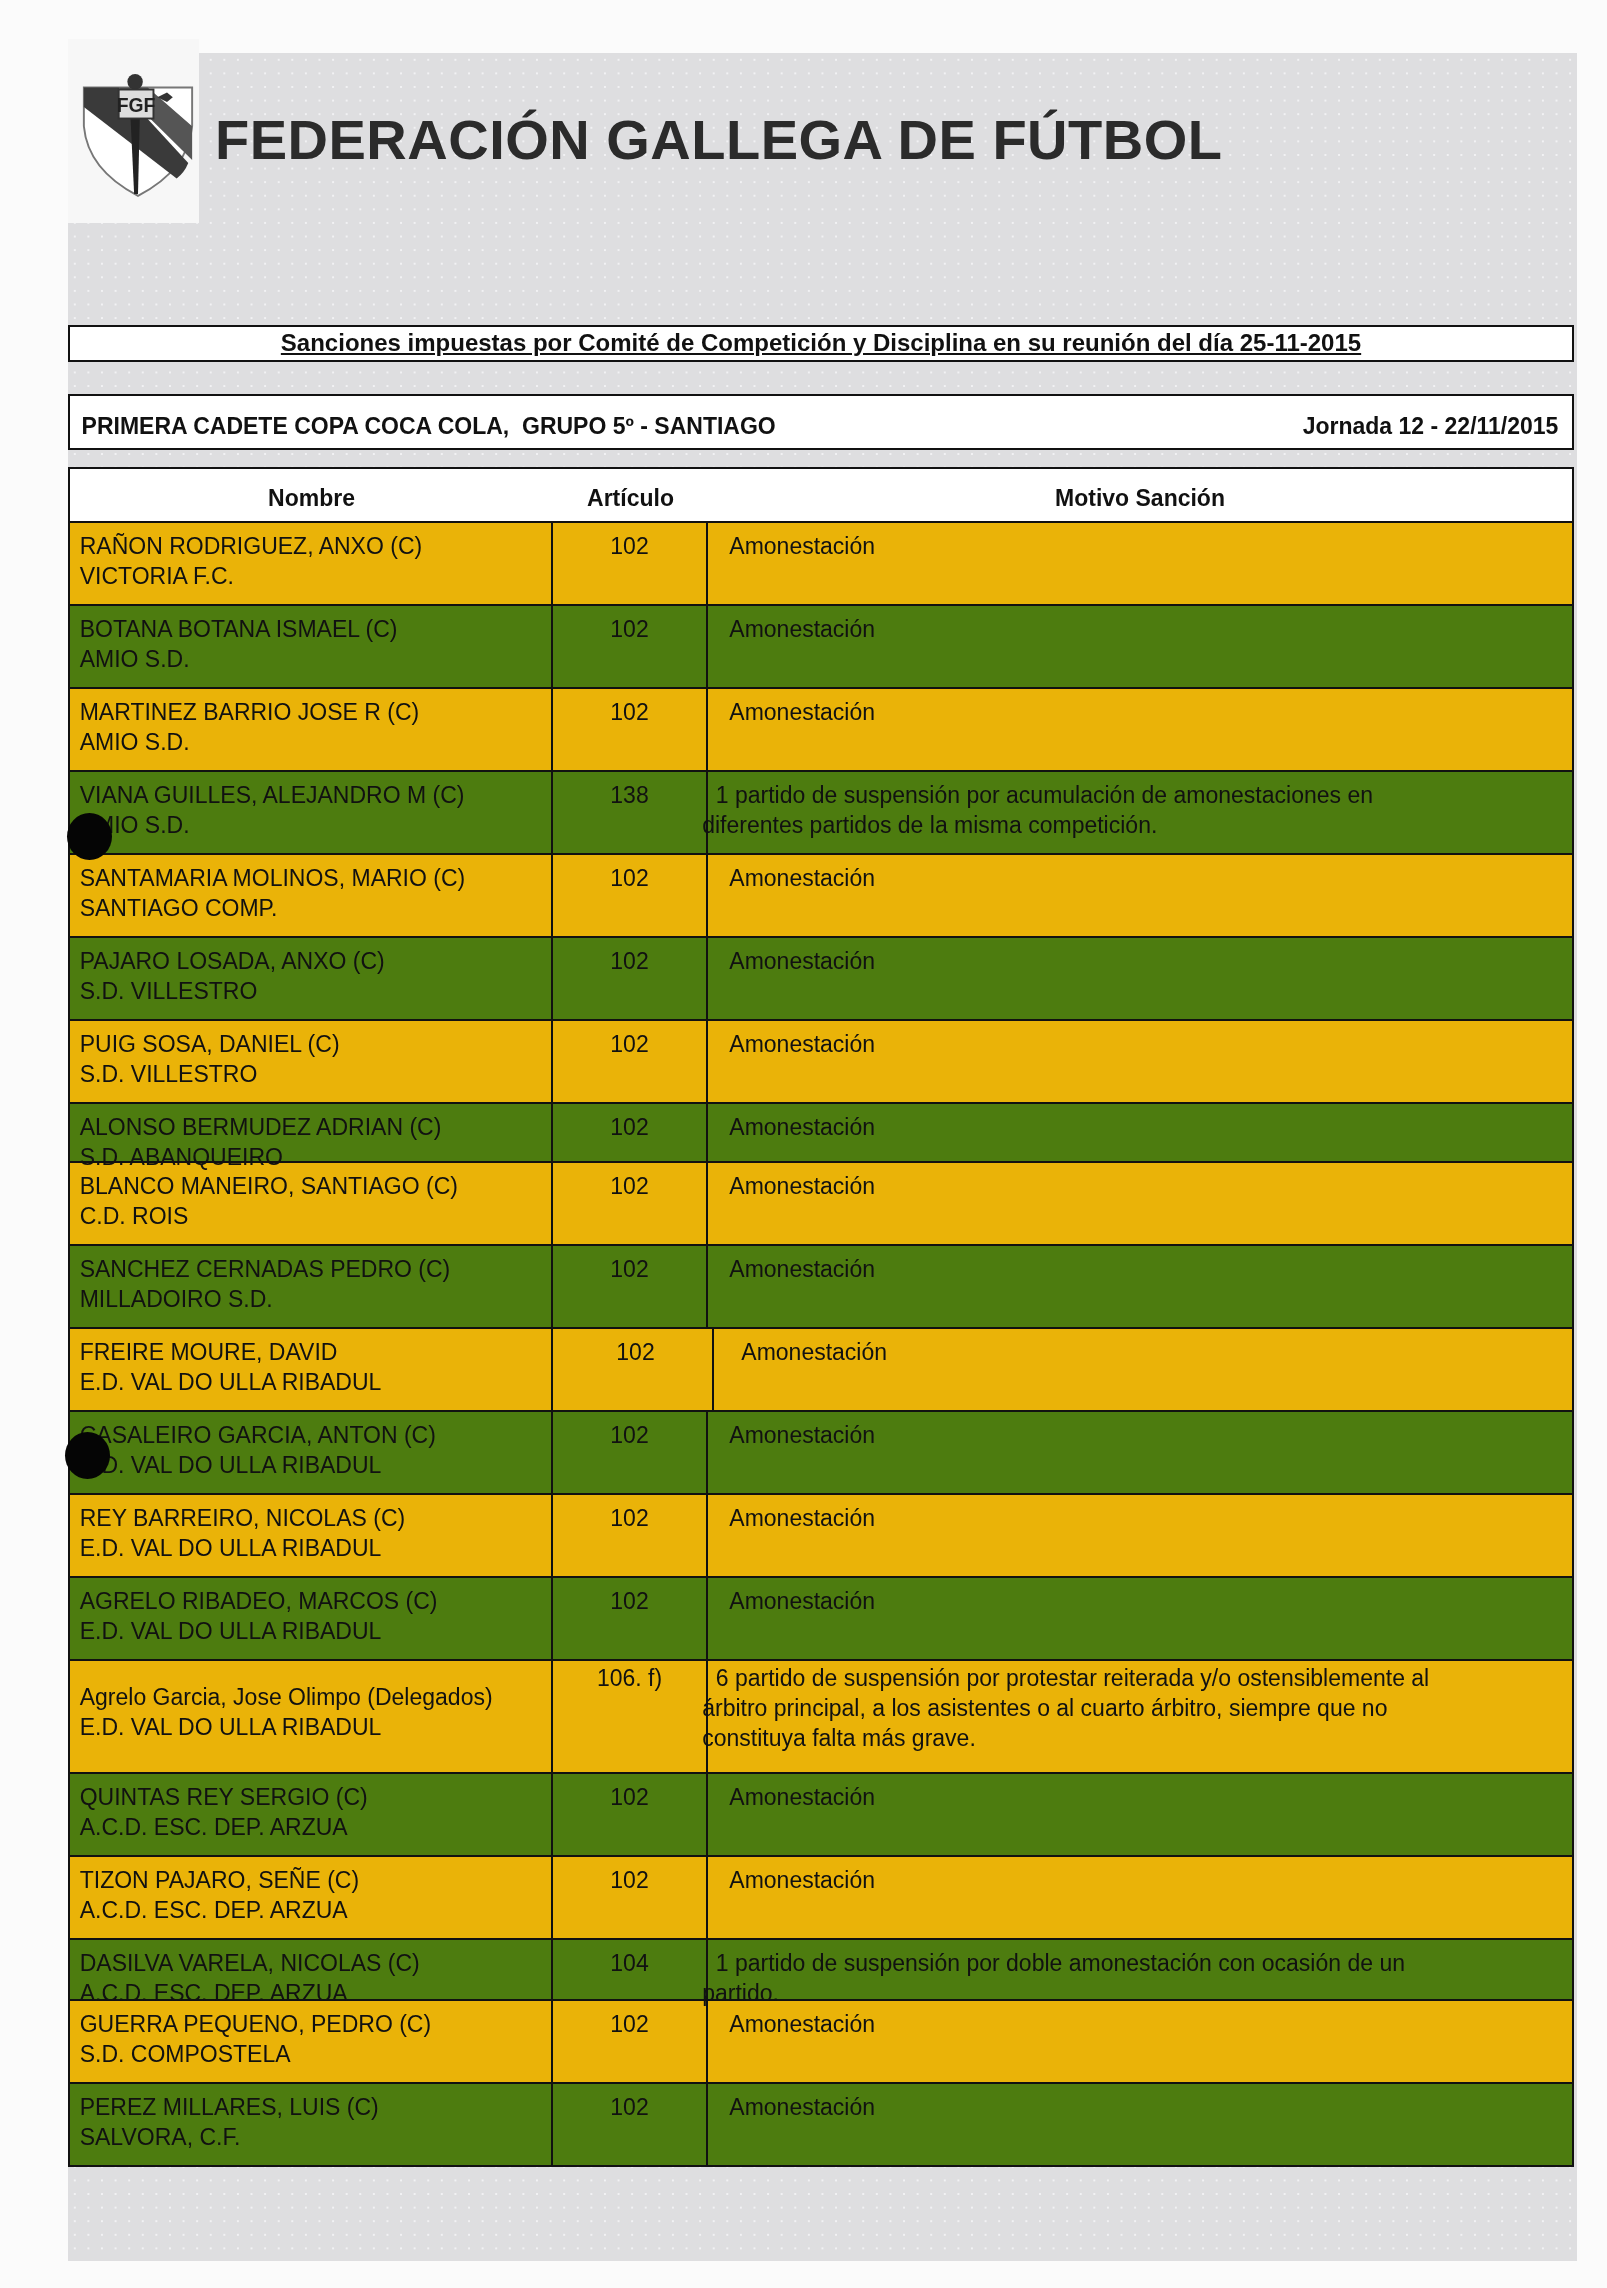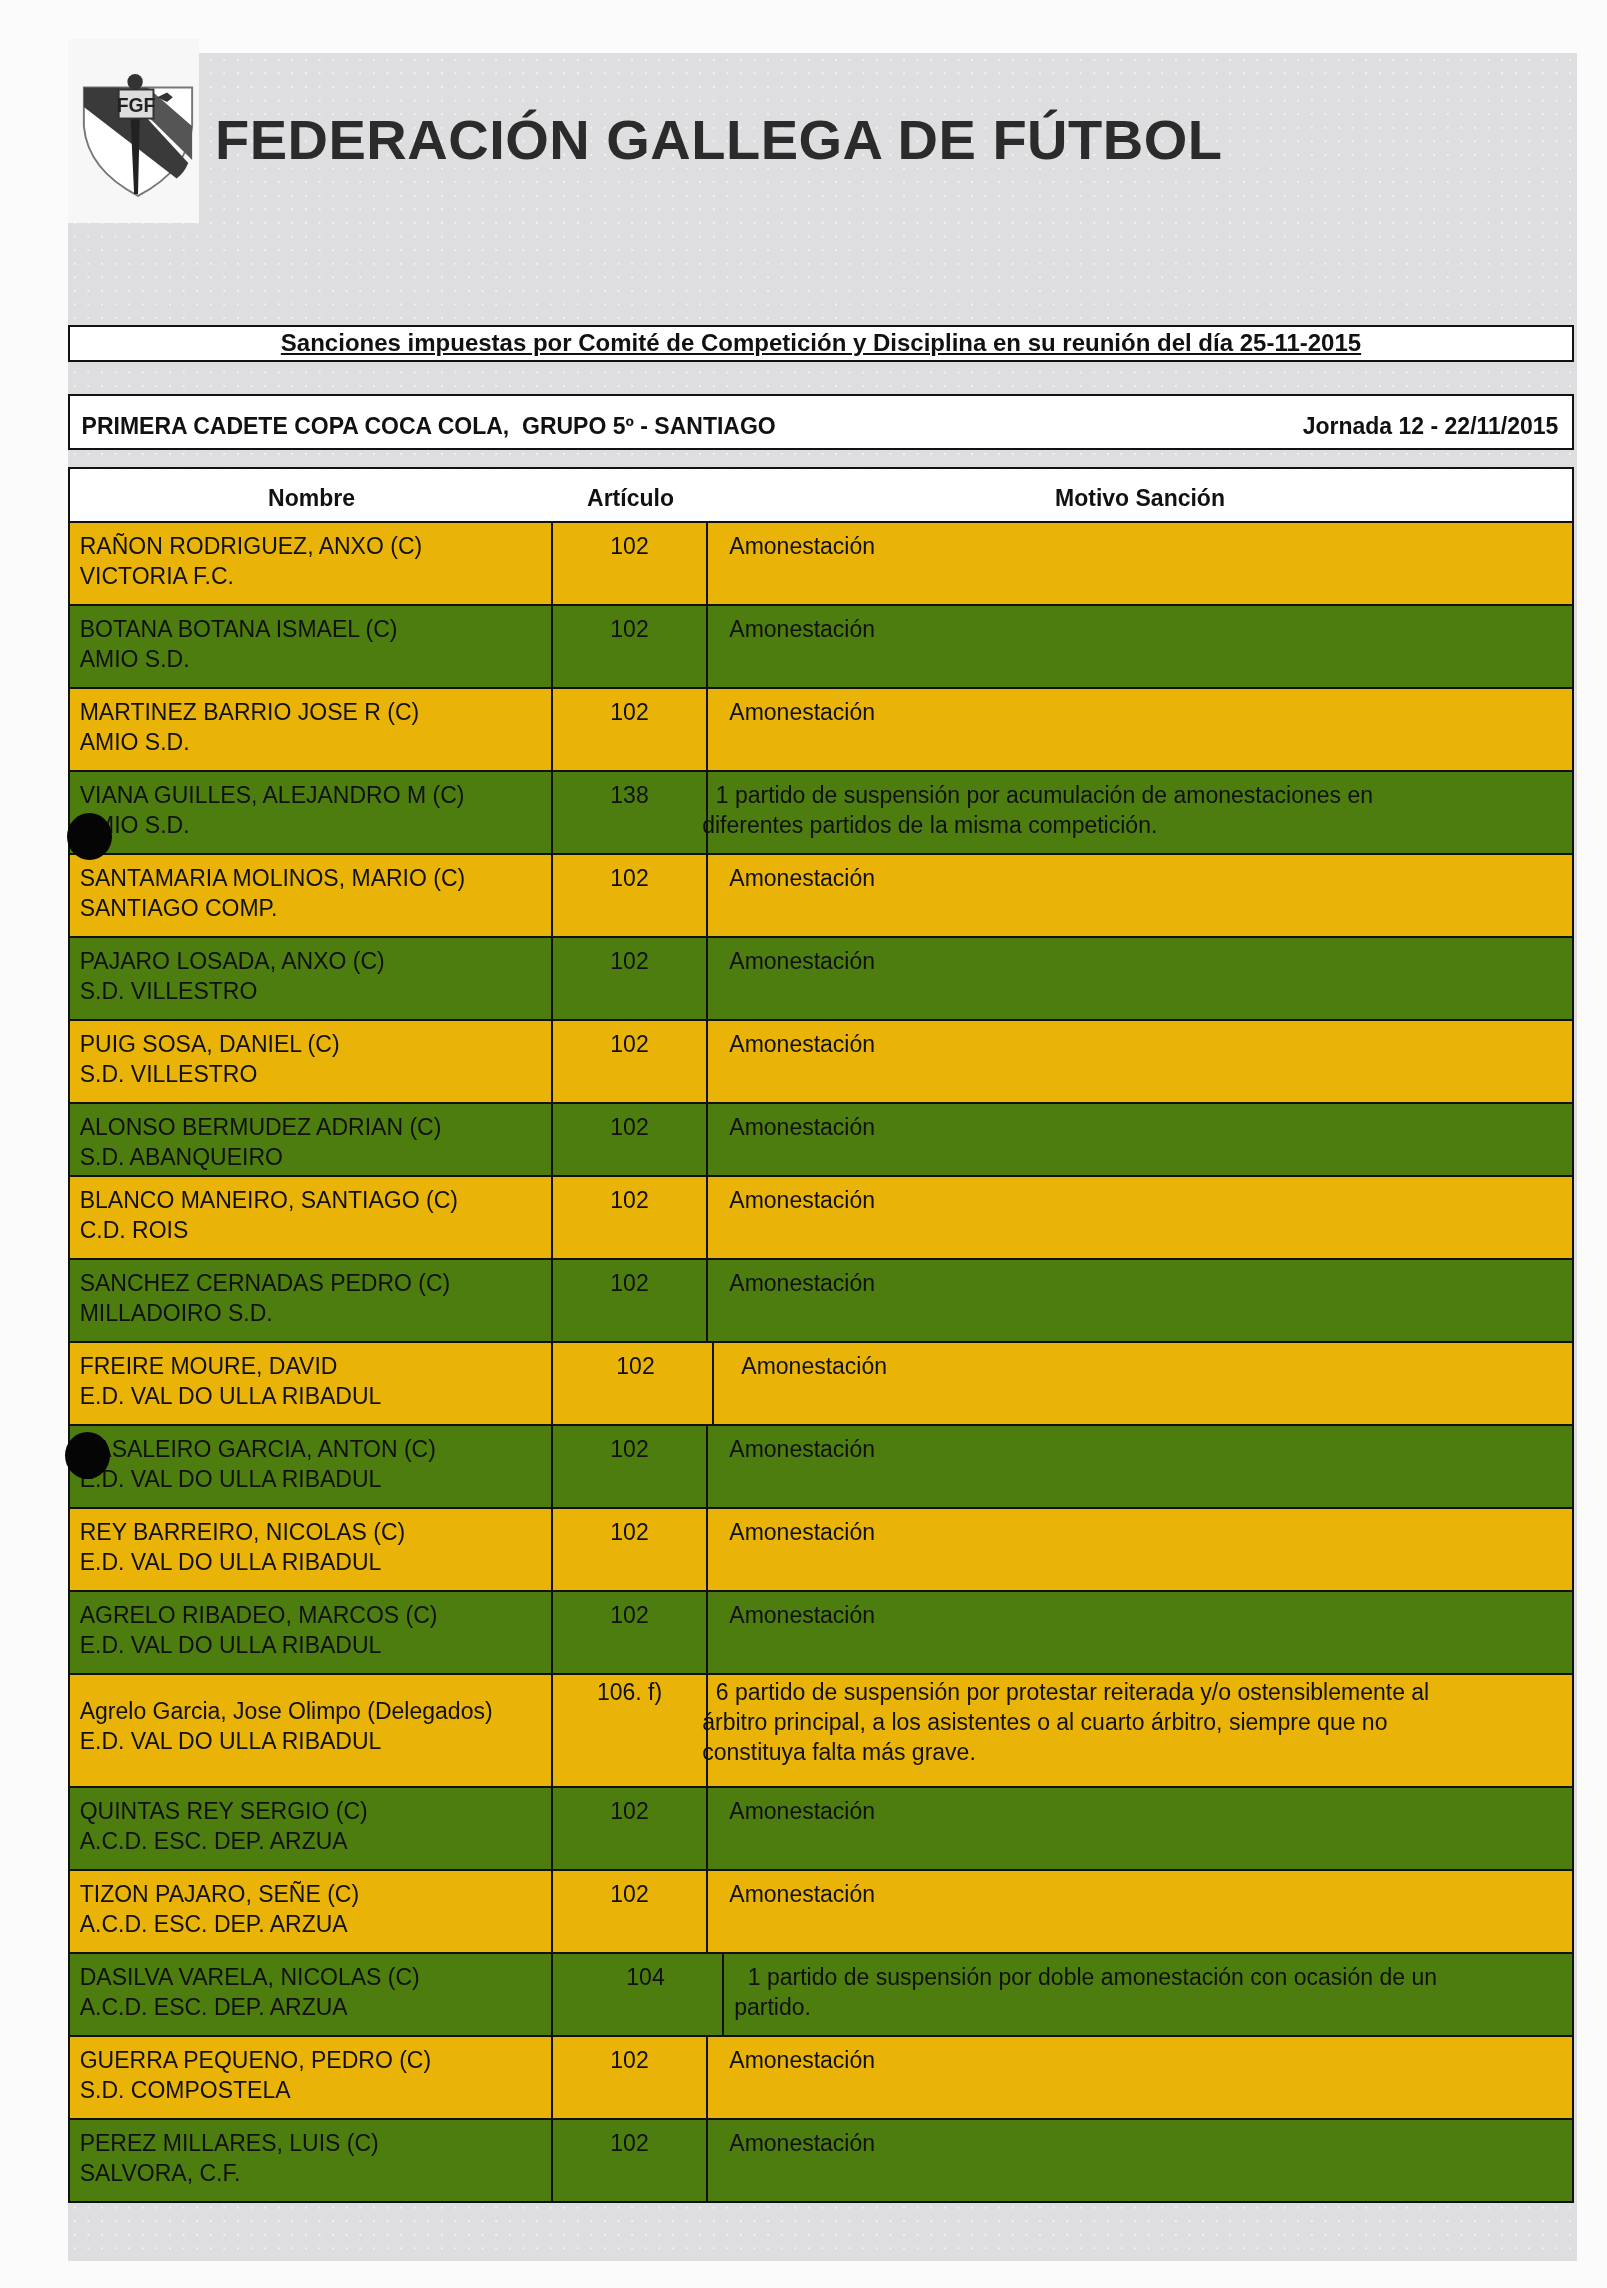--- a/index.html
+++ b/index.html
@@ -151,21 +151,21 @@
         <div class="c-mot">Amonestación</div>
       </div>
       <div class="row white" style="height: 83px;">
         <div class="c-name">
           <span class="line">PUIG SOSA, DANIEL (C)</span>
           <span class="line">S.D. VILLESTRO</span>
         </div>
         <div class="c-art">102</div>
         <div class="c-mot">Amonestación</div>
       </div>
-      <div class="row shade" style="height: 73px;">
+      <div class="row shade" style="height: 59px;">
         <div class="c-name">
           <span class="line">ALONSO BERMUDEZ ADRIAN (C)</span>
           <span class="line">S.D. ABANQUEIRO</span>
         </div>
         <div class="c-art">102</div>
         <div class="c-mot">Amonestación</div>
       </div>
       <div class="row white" style="height: 83px;">
         <div class="c-name">
           <span class="line">BLANCO MANEIRO, SANTIAGO (C)</span>
@@ -235,21 +235,21 @@
         <div class="c-mot">Amonestación</div>
       </div>
       <div class="row white" style="height: 83px;">
         <div class="c-name">
           <span class="line">TIZON PAJARO, SEÑE (C)</span>
           <span class="line">A.C.D. ESC. DEP. ARZUA</span>
         </div>
         <div class="c-art">102</div>
         <div class="c-mot">Amonestación</div>
       </div>
-      <div class="row shade" style="height: 83px; gap: 16px;">
+      <div class="row shade" style="height: 61px;">
         <div class="c-name">
           <span class="line">DASILVA VARELA, NICOLAS (C)</span>
           <span class="line">A.C.D. ESC. DEP. ARZUA</span>
         </div>
         <div class="c-art">104</div>
         <div class="c-mot long">
           <span class="line" style="text-indent: 0px;">1 partido de suspensión por doble amonestación con ocasión de un</span>
           <span class="line" style="text-indent: -13.6px;">partido.</span>
         </div>
       </div>

